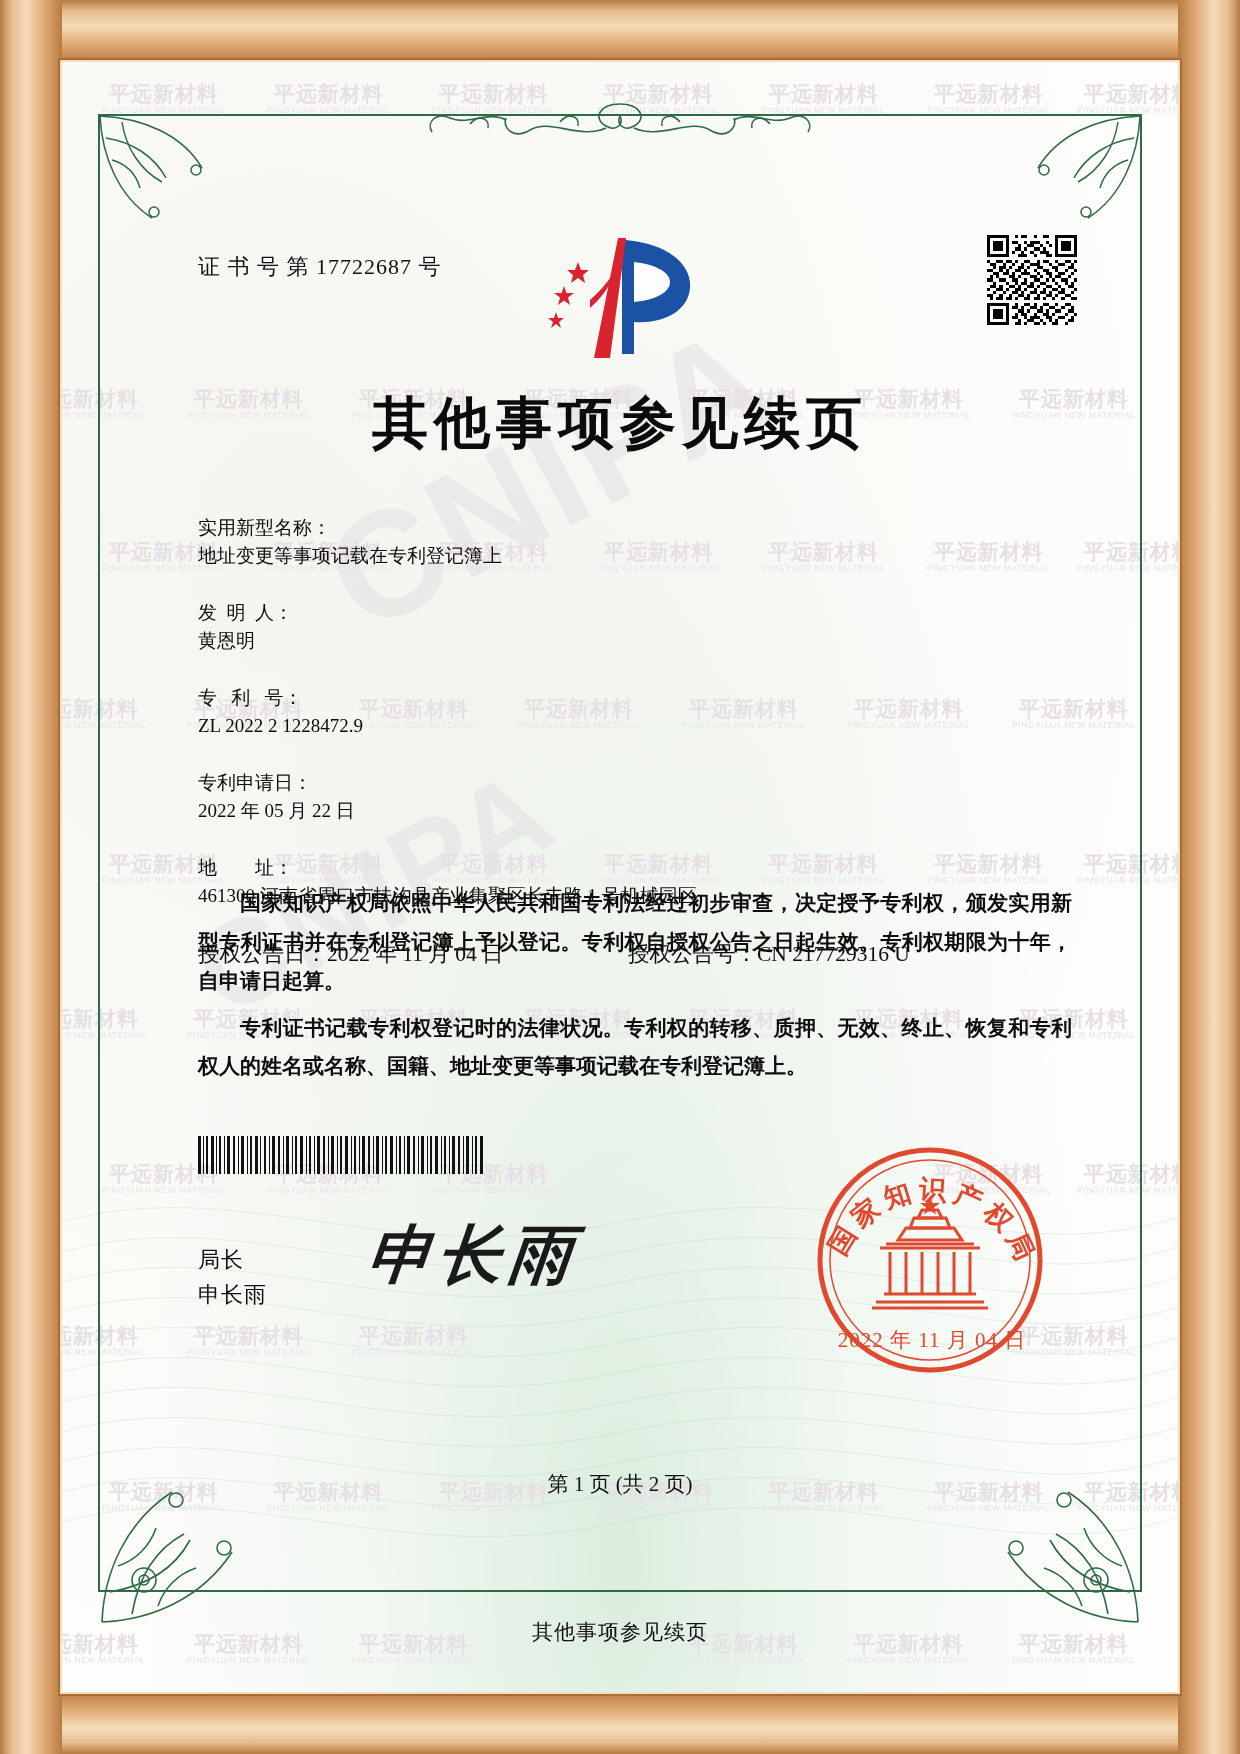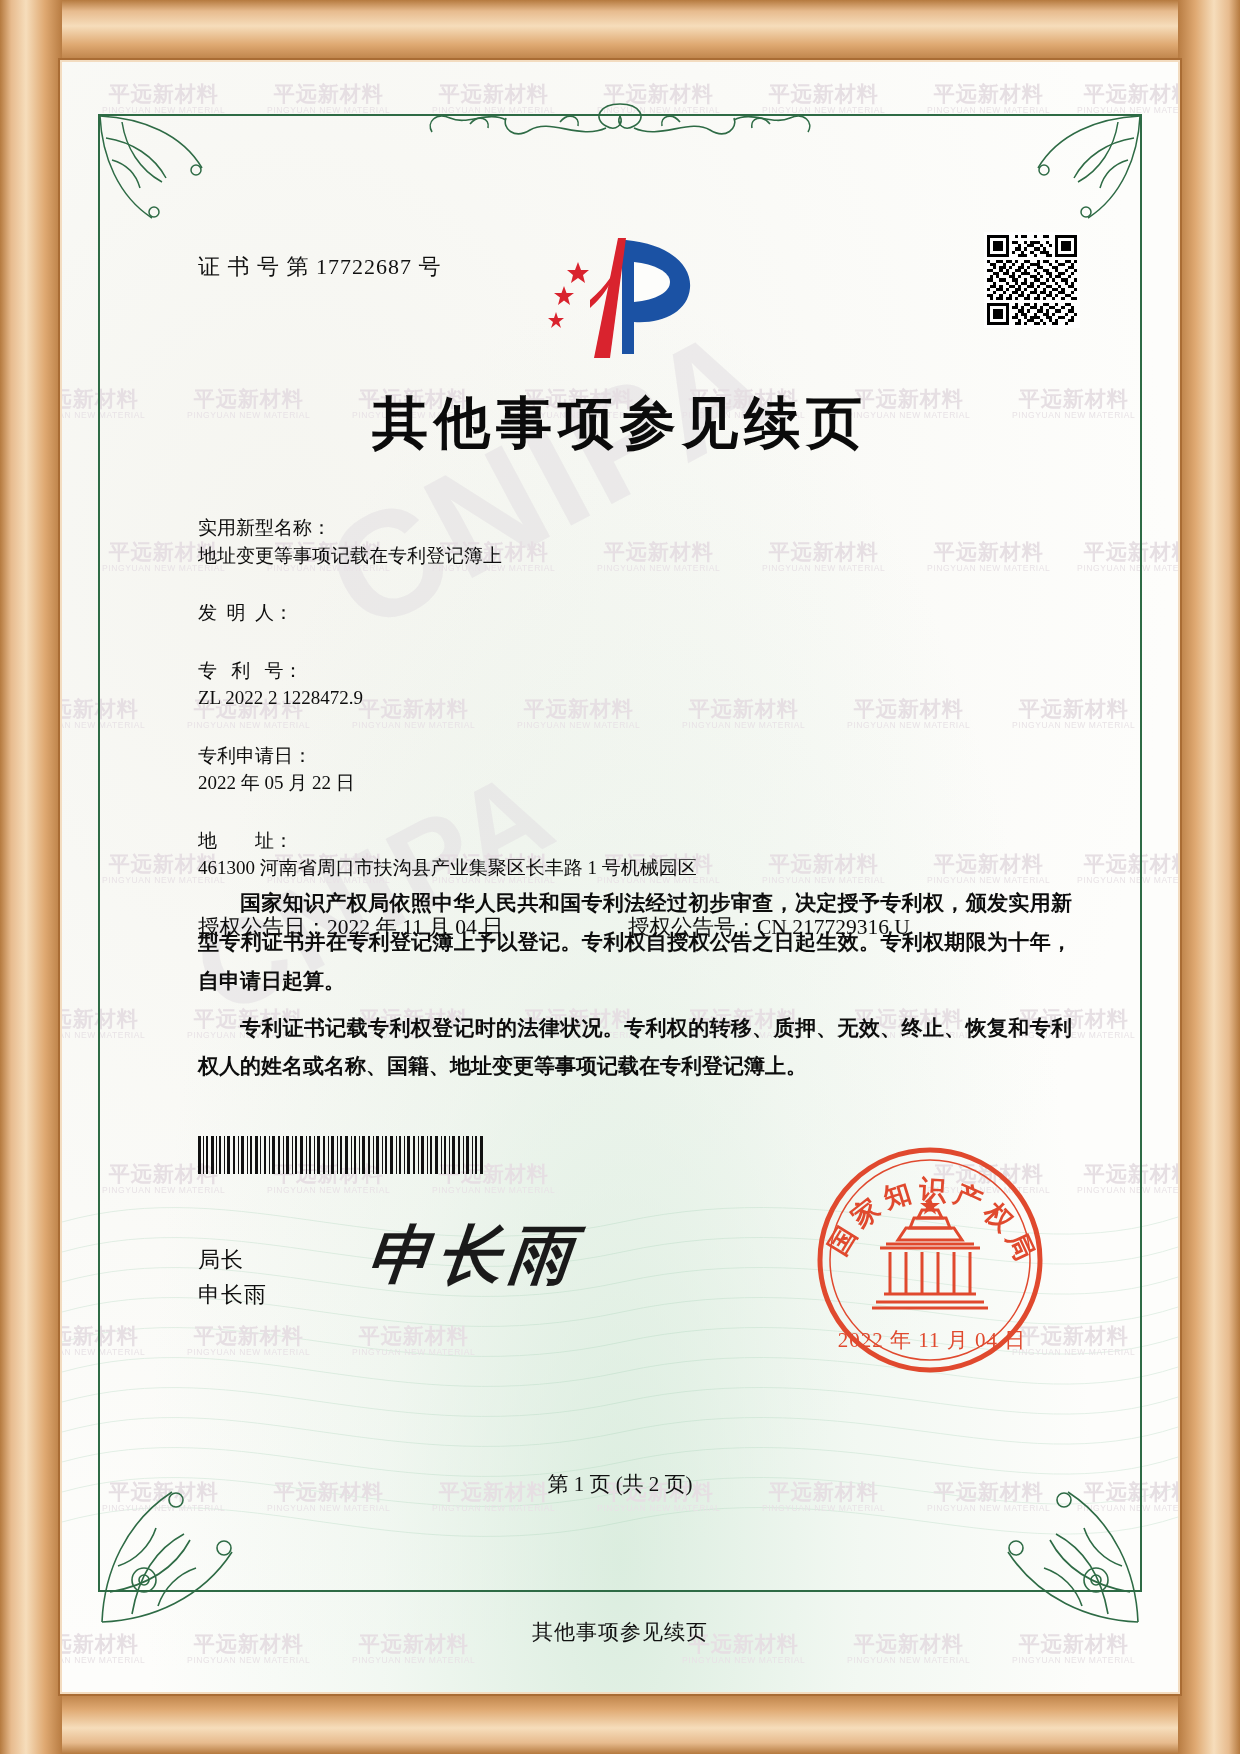--- a/index.html
+++ b/index.html
@@ -839,20 +839,21 @@
 
     <div class="title">其他事项参见续页</div>
 
     <div class="fields">
       <div class="field">
         <span class="f-label">实用新型名称：</span>
         <span class="f-value">地址变更等事项记载在专利登记簿上</span>
       </div>
       <div class="field">
         <span class="f-label">发  明  人：</span>
+        <span class="f-value">黄恩明</span>
       </div>
       <div class="field">
         <span class="f-label">专   利   号：</span>
         <span class="f-value">ZL 2022 2 1228472.9</span>
       </div>
       <div class="field">
         <span class="f-label">专利申请日：</span>
         <span class="f-value">2022 年 05 月 22 日</span>
       </div>
       <div class="field">

